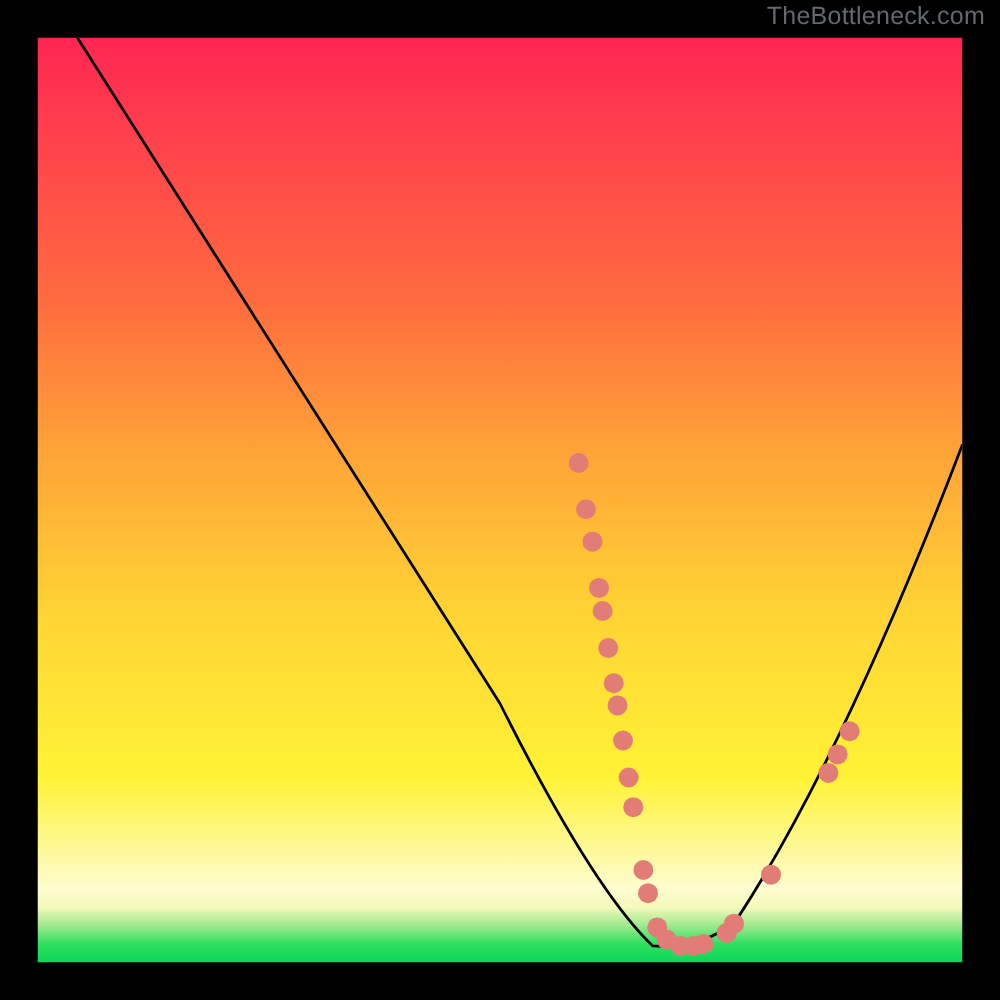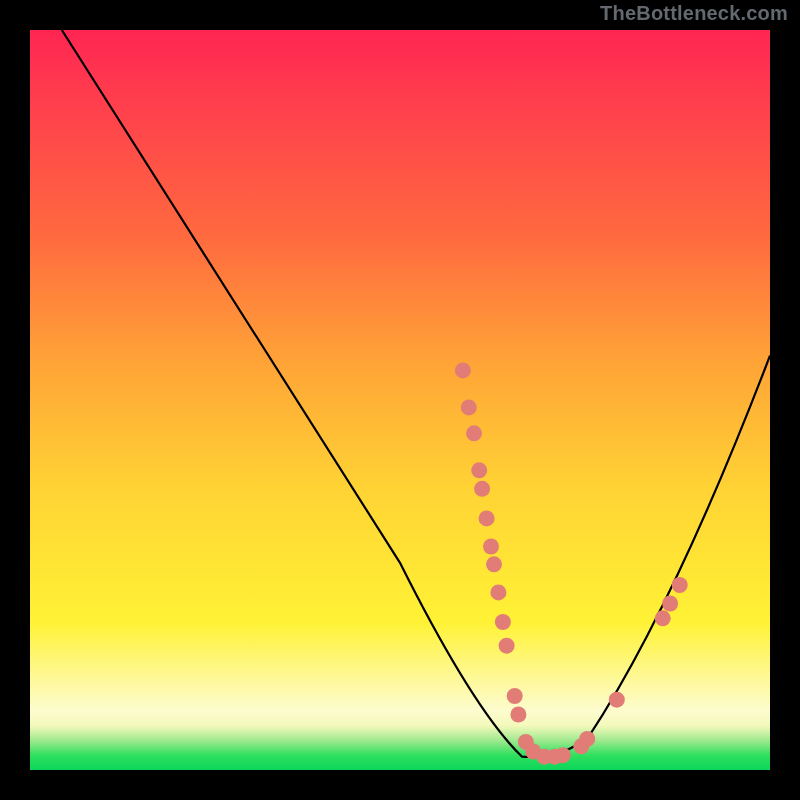--- a/index.html
+++ b/index.html
@@ -16,21 +16,21 @@
     width: 800px;
     height: 800px;
     background: #000;
   }
   .watermark {
     position: absolute;
     top: 2px;
     right: 12px;
     color: #63696e;
     font-size: 20px;
-    font-weight: 700;
+    font-weight: 400;
     letter-spacing: 0.2px;
     z-index: 10;
     user-select: none;
   }
   .plot {
     position: absolute;
     left: 30px;
     top: 30px;
     width: 740px;
     height: 740px;

